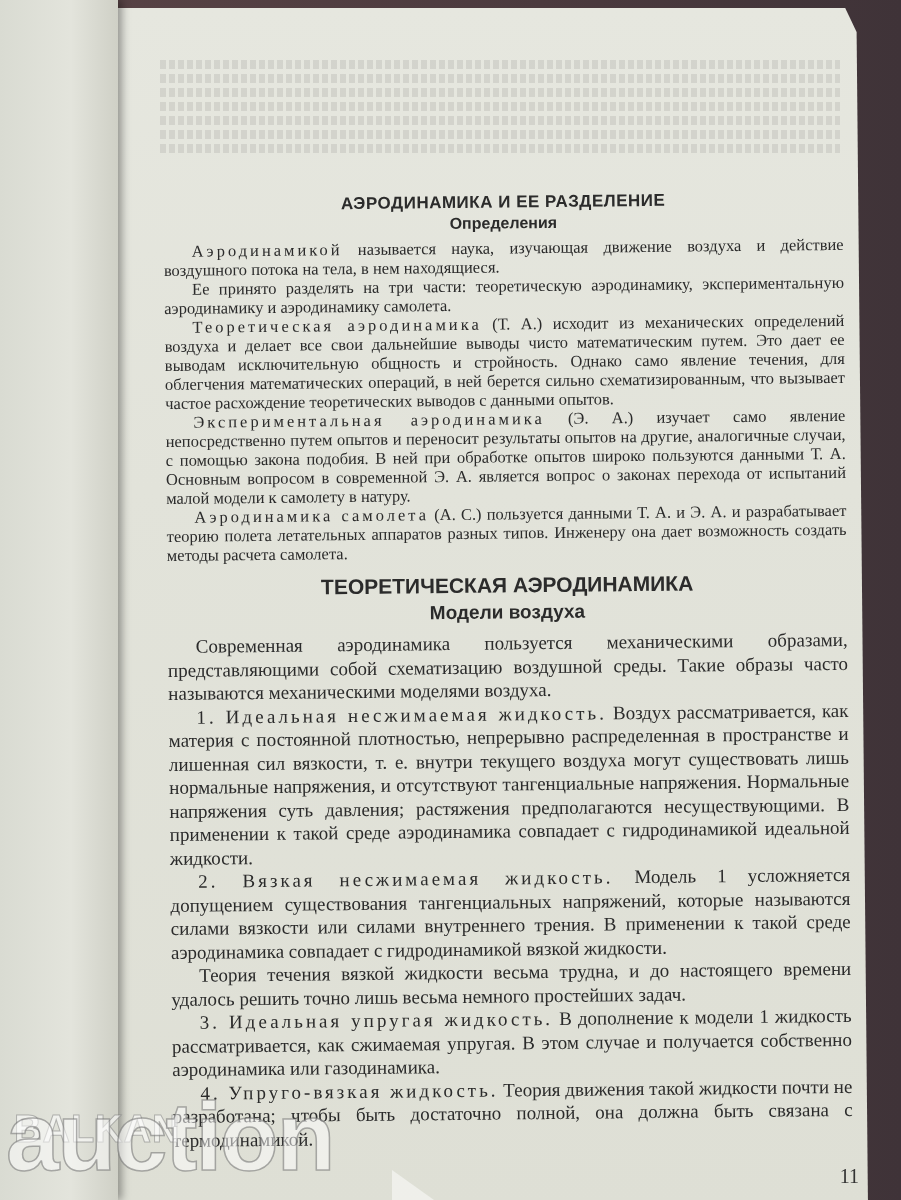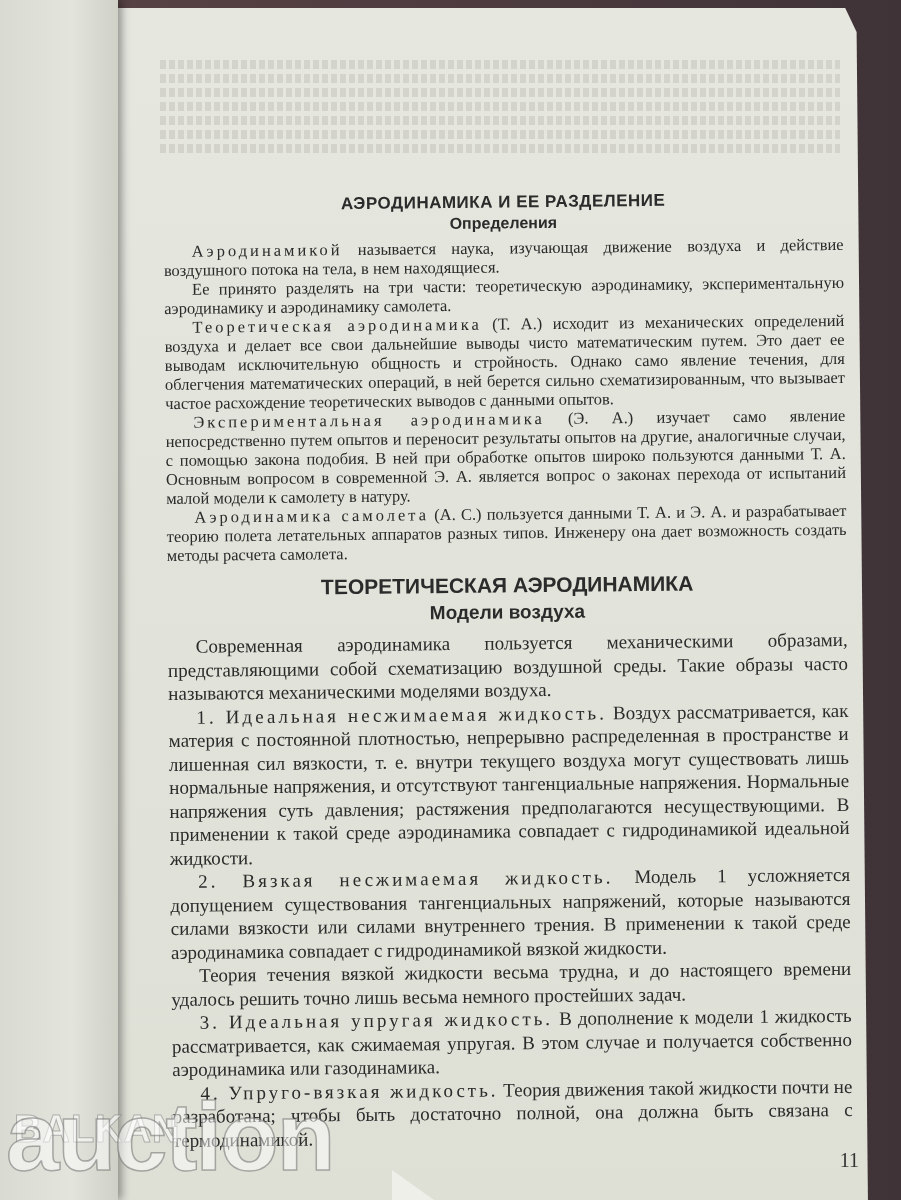--- a/index.html
+++ b/index.html
@@ -34,21 +34,21 @@
     color:#2b2b2b;
     transform:rotate(-0.6deg); transform-origin:left top;
   }
   .h1 { text-align:center; font-weight:bold; font-size:17px; letter-spacing:0.5px; margin:4px 0 2px 0; font-family:"Liberation Sans","DejaVu Sans",sans-serif; }
   .h2 { text-align:center; font-weight:bold; font-size:16px; margin:2px 0 6px 0; font-family:"Liberation Sans","DejaVu Sans",sans-serif; }
   .h1b { text-align:center; font-weight:bold; font-size:21px; margin:12px 0 4px 0; font-family:"Liberation Sans","DejaVu Sans",sans-serif; }
   .h2b { text-align:center; font-weight:bold; font-size:19px; margin:4px 0 8px 0; font-family:"Liberation Sans","DejaVu Sans",sans-serif; }
   .p1 p { font-size:16.5px; line-height:19px; margin:0; text-align:justify; text-indent:28px; }
   .p2 p { font-size:19px; line-height:23.5px; margin:0; text-align:justify; text-indent:28px; }
   .spaced { letter-spacing:3px; }
-  .page-number { position:absolute; right:42px; bottom:28px; font-size:20px; color:#333; z-index:4; }
+  .page-number { position:absolute; right:42px; bottom:12px; font-size:20px; color:#333; z-index:4; }
   .watermark {
     position:absolute; left:0; top:1060px; z-index:6; width:460px; height:130px;
   }
   .wm-balkan { position:absolute; left:14px; top:0; font-family:"Liberation Sans","DejaVu Sans",sans-serif; font-weight:bold; font-size:38px; color:rgba(255,255,255,0.55); -webkit-text-stroke:1px rgba(120,120,120,0.5); letter-spacing:1px;margin-top:48px; }
   .wm-auction { position:absolute; left:6px; top:22px; font-family:"Liberation Sans","DejaVu Sans",sans-serif; font-weight:bold; font-size:96px; color:rgba(255,255,255,0.5); -webkit-text-stroke:1.5px rgba(110,110,110,0.55); letter-spacing:-2px;text-align:center; }
   .wm-play { position:absolute; left:392px; top:110px; width:0; height:0; border-top:30px solid transparent; border-bottom:30px solid transparent; border-left:42px solid rgba(255,255,255,0.5); }
 </style>
 </head>
 <body>
 

